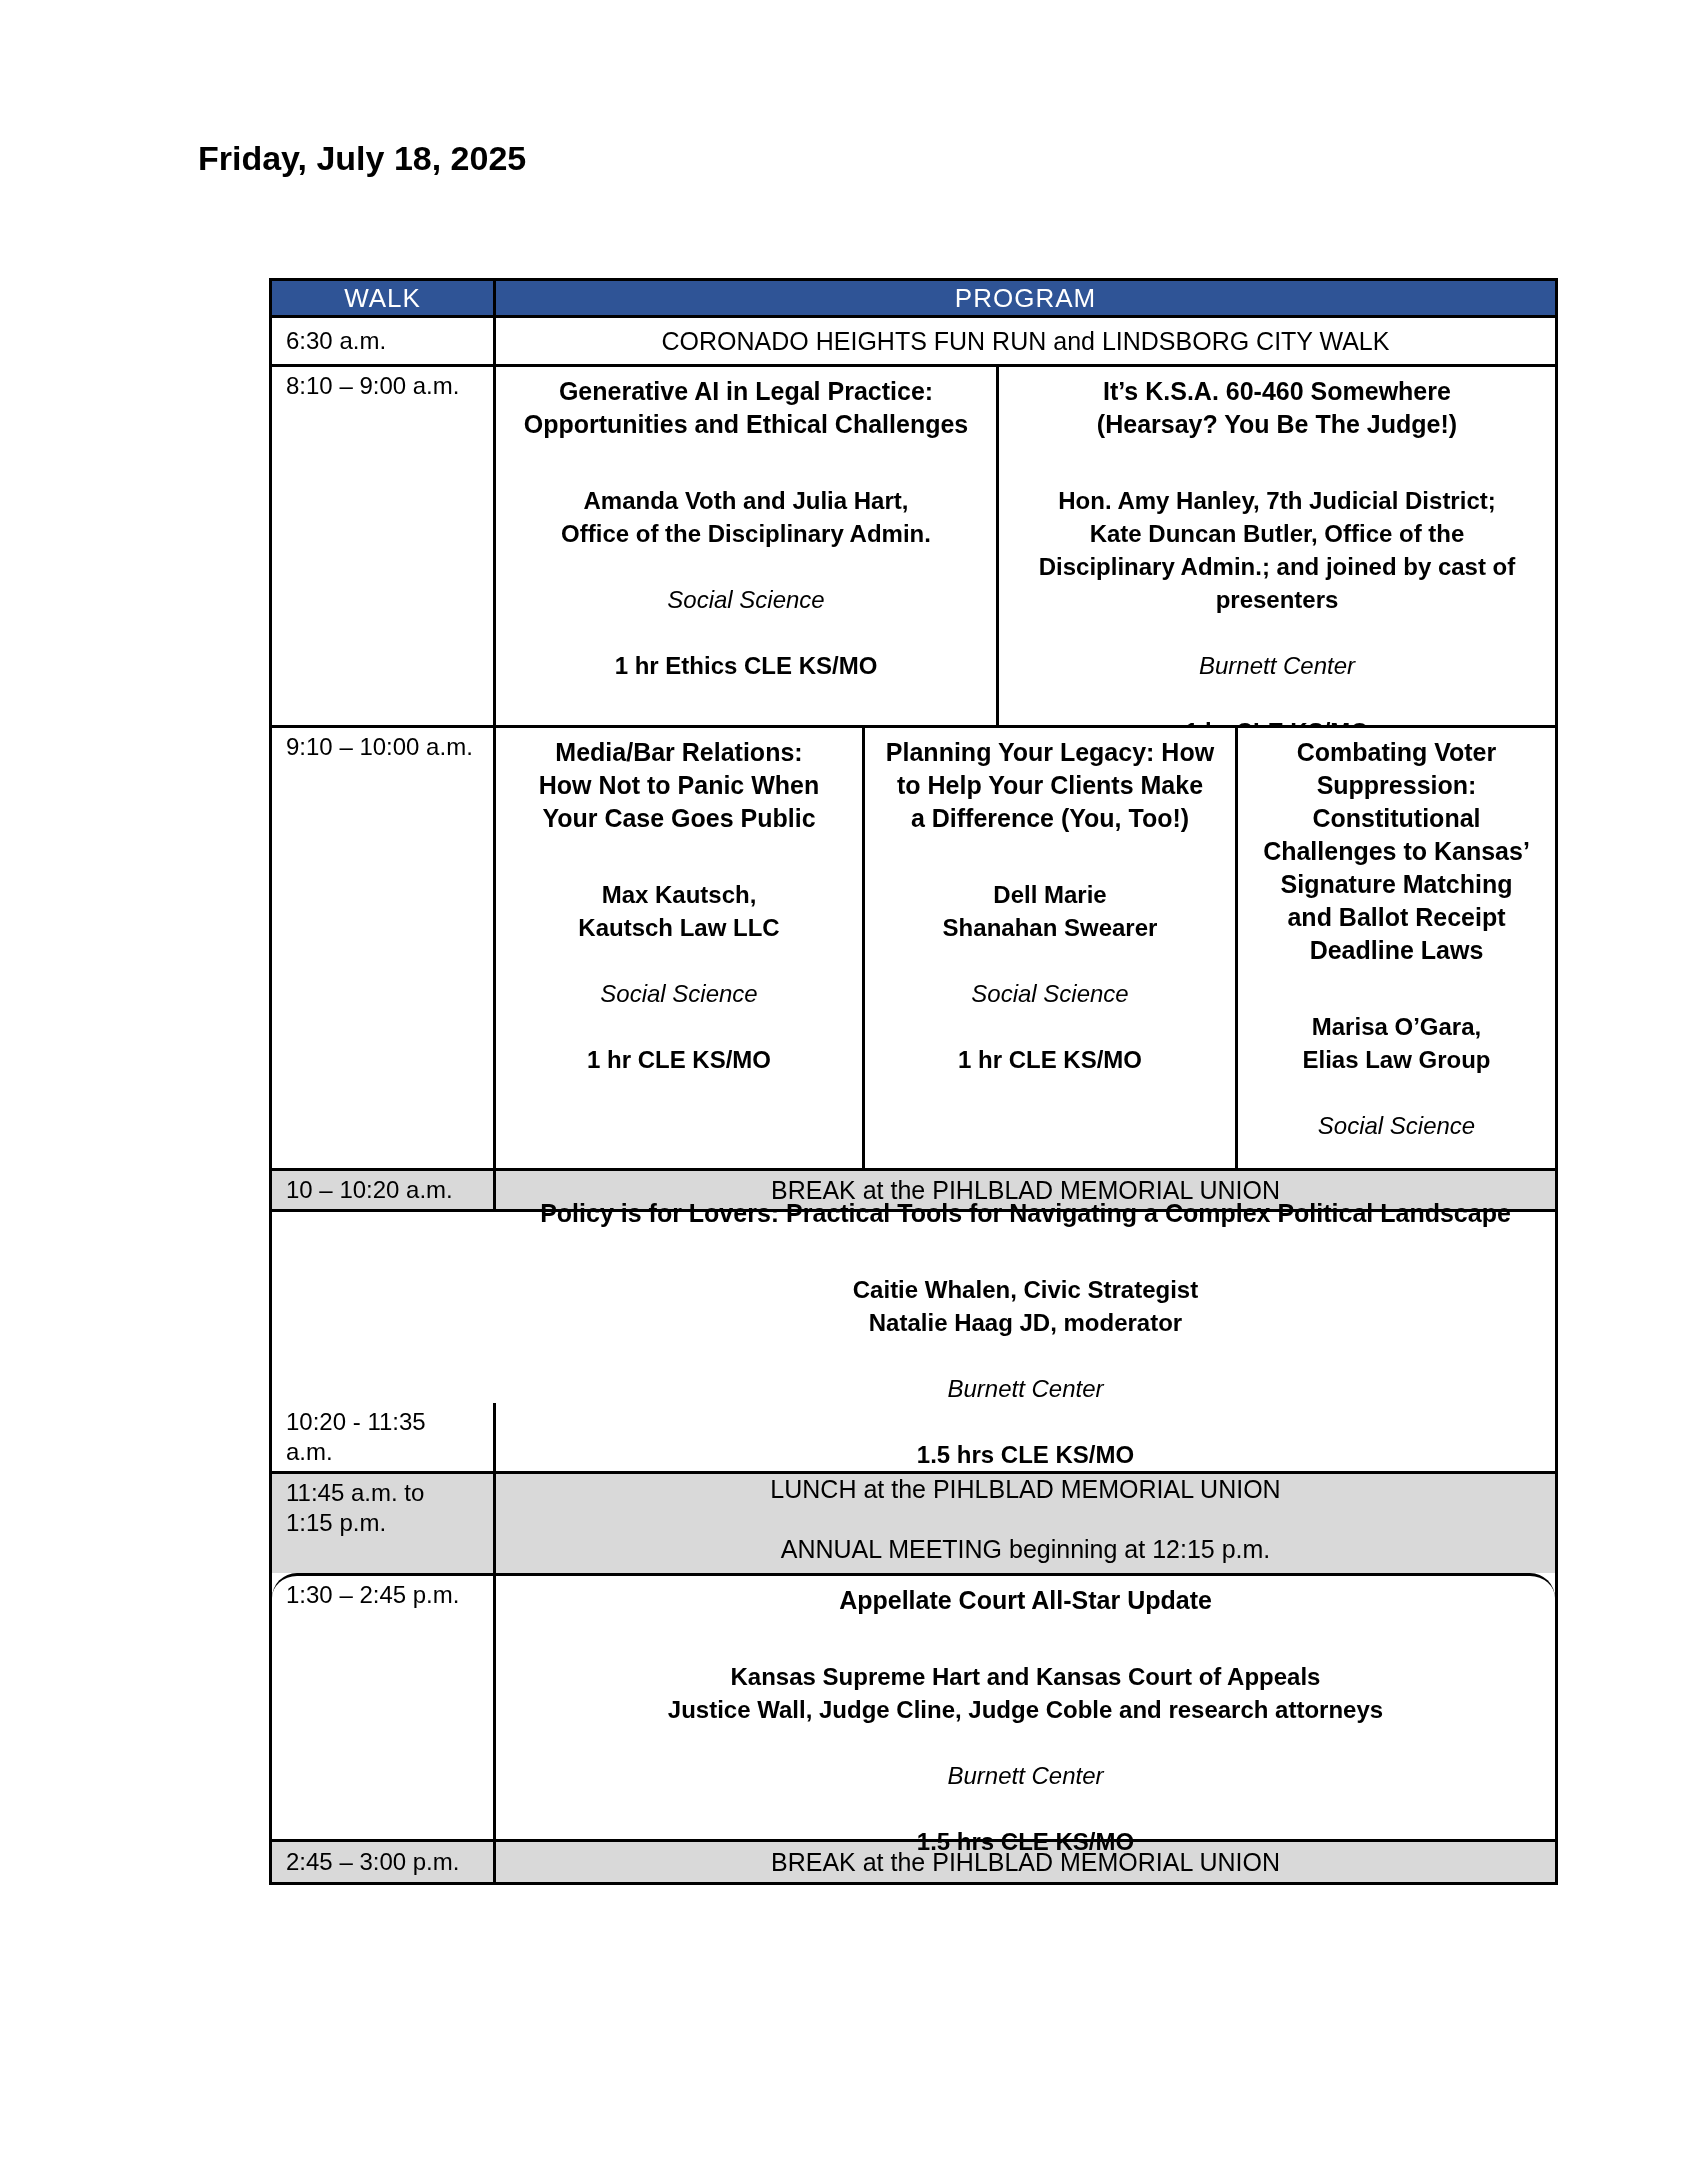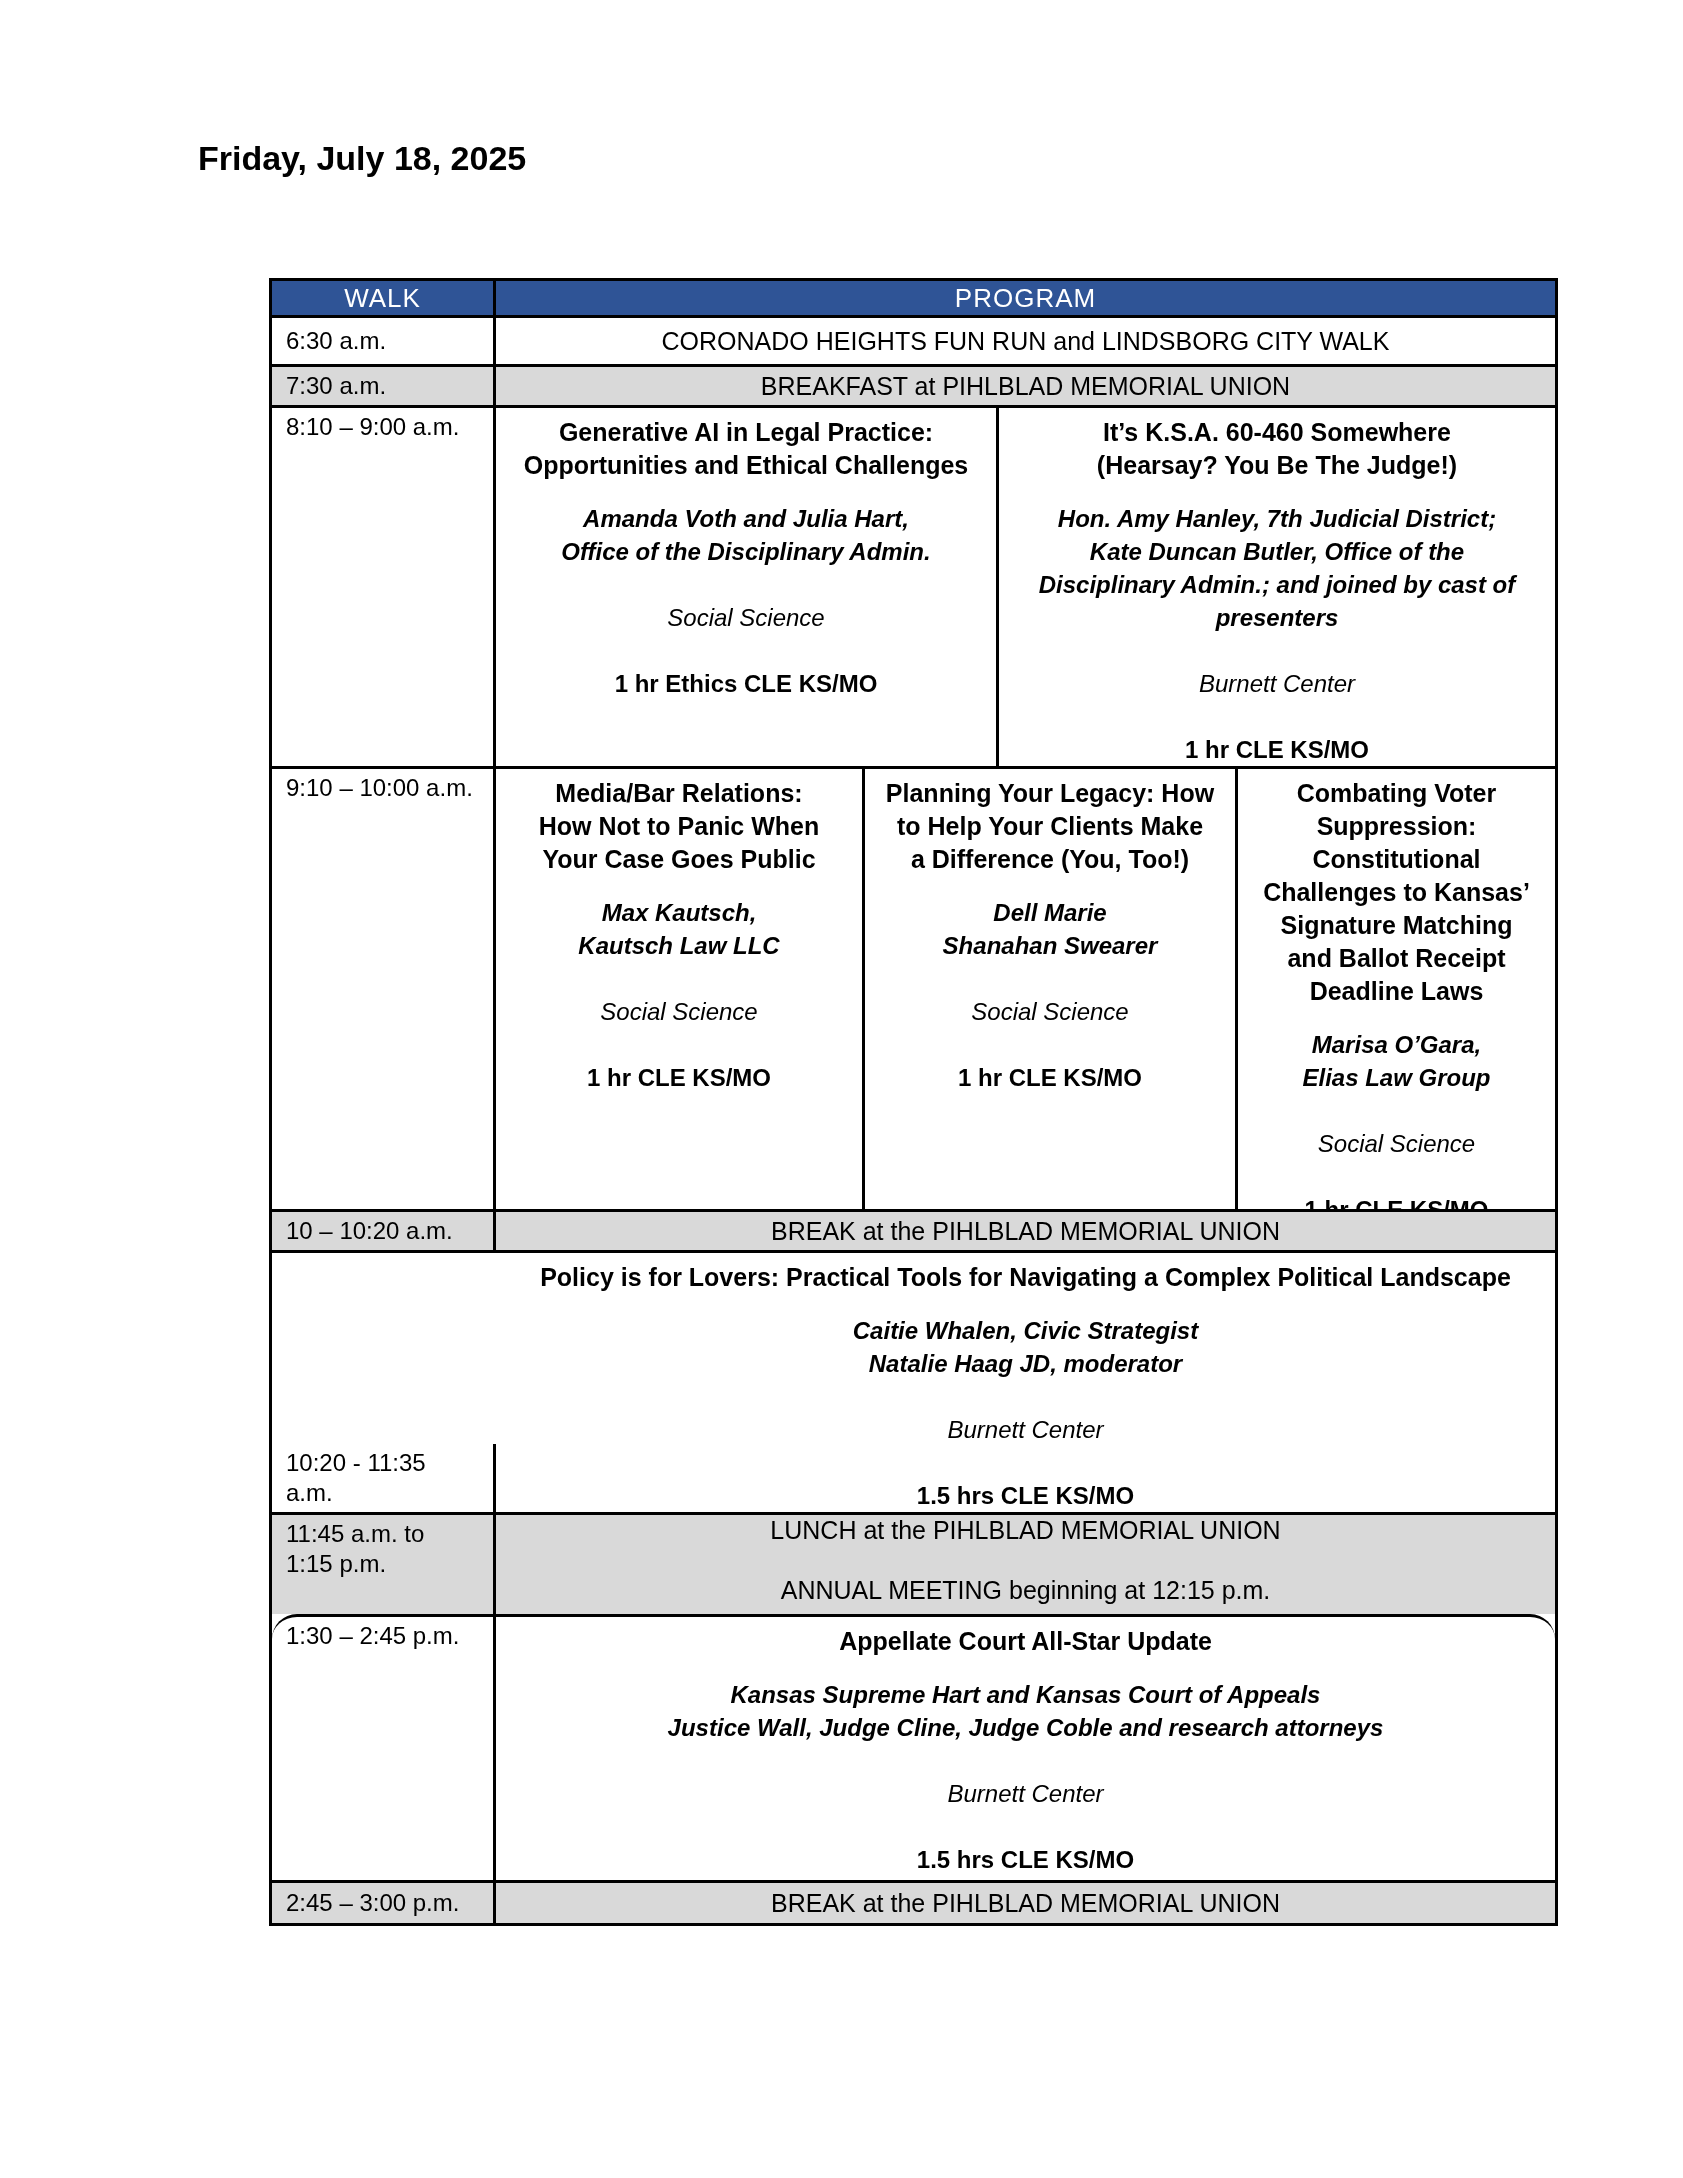--- a/index.html
+++ b/index.html
@@ -53,21 +53,21 @@
   .h-break2  { height:40px; }
   
   .sessions { display:flex; height:100%; }
   .session {
     box-sizing:border-box; border-left:3px solid #000;
     padding:8px 10px 0 10px; text-align:center;
     line-height:33px; overflow:hidden;
   }
   .session.firstcol { border-left:none; }
   .session .title    { font-weight:bold; white-space:pre-line; font-size:25px; }
-  .session .speakers { font-weight:bold; white-space:pre-line; margin-top:20px; font-size:24px;font-style:italic; }
+  .session .speakers { font-weight:bold; white-space:pre-line; margin-top:43px; font-size:24px; }
   .session .loc      { font-style:italic; margin-top:33px; font-size:24px; }
   .session .credit   { font-weight:bold; margin-top:33px; font-size:24px; }
   
   .w810a { flex:0 0 500px; }
   .w810b { flex:1 1 auto; }
   .w910a { flex:0 0 366px; }
   .w910b { flex:0 0 373px; }
   .w910c { flex:1 1 auto; }
   .wfull { flex:1 1 auto; }
   
@@ -88,24 +88,20 @@
     <div class="row first hdr h-header">
       <div class="cell-time">WALK</div>
       <div class="cell-program">PROGRAM</div>
     </div>
 
     <div class="row h-funrun">
       <div class="cell-time vcenter">6:30 a.m.</div>
       <div class="cell-program oneline">CORONADO HEIGHTS FUN RUN and LINDSBORG CITY WALK</div>
     </div>
 
-    <div class="row band h-bfast">
-      <div class="cell-time vcenter">7:30 a.m.</div>
-      <div class="cell-program oneline">BREAKFAST at PIHLBLAD MEMORIAL UNION</div>
-    </div>
 
     <div class="row h-s810">
       <div class="cell-time">8:10 – 9:00 a.m.</div>
       <div class="cell-program">
         <div class="sessions">
           <div class="session firstcol w810a">
             <div class="title">Generative AI in Legal Practice:
 Opportunities and Ethical Challenges</div>
             <div class="speakers">Amanda Voth and Julia Hart,
 Office of the Disciplinary Admin.</div>

